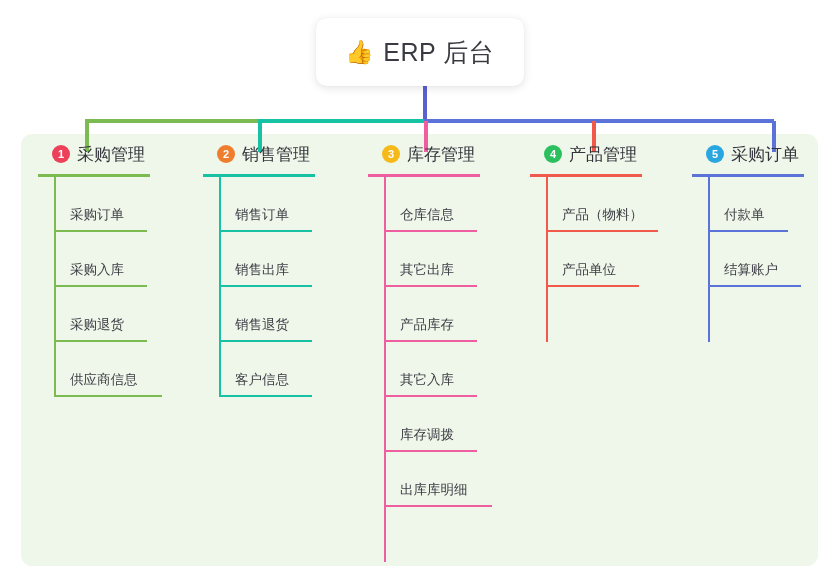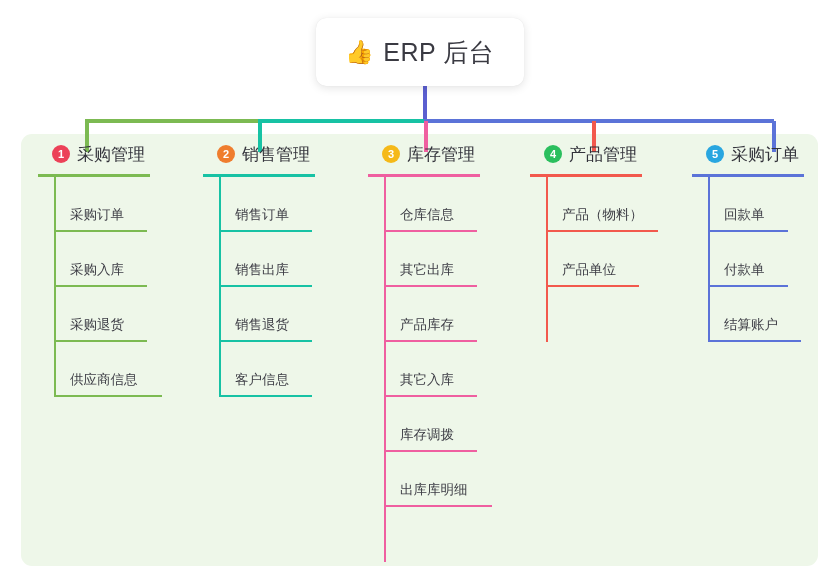--- a/index.html
+++ b/index.html
@@ -227,24 +227,20 @@
       </div>
       <div class="col" style="left: 692px;">
         <div class="col-head">
           <span class="badge" style="background: rgb(41, 166, 224);">5</span>
           <span class="col-title">采购订单</span>
         </div>
         <div class="head-rule" style="width: 112px; background: rgb(91, 115, 216);"></div>
         <div class="branch">
           <div class="trunk" style="height: 165px; background: rgb(91, 115, 216);"></div>
           <div class="leaf">
-            <span class="leaf-label">回款单</span>
-            <div class="leaf-rule" style="width: 80px; background: rgb(91, 115, 216);"></div>
-          </div>
-          <div class="leaf">
             <span class="leaf-label">付款单</span>
             <div class="leaf-rule" style="width: 80px; background: rgb(91, 115, 216);"></div>
           </div>
           <div class="leaf">
             <span class="leaf-label">结算账户</span>
             <div class="leaf-rule" style="width: 93px; background: rgb(91, 115, 216);"></div>
           </div>
         </div>
       </div>
     </div>

